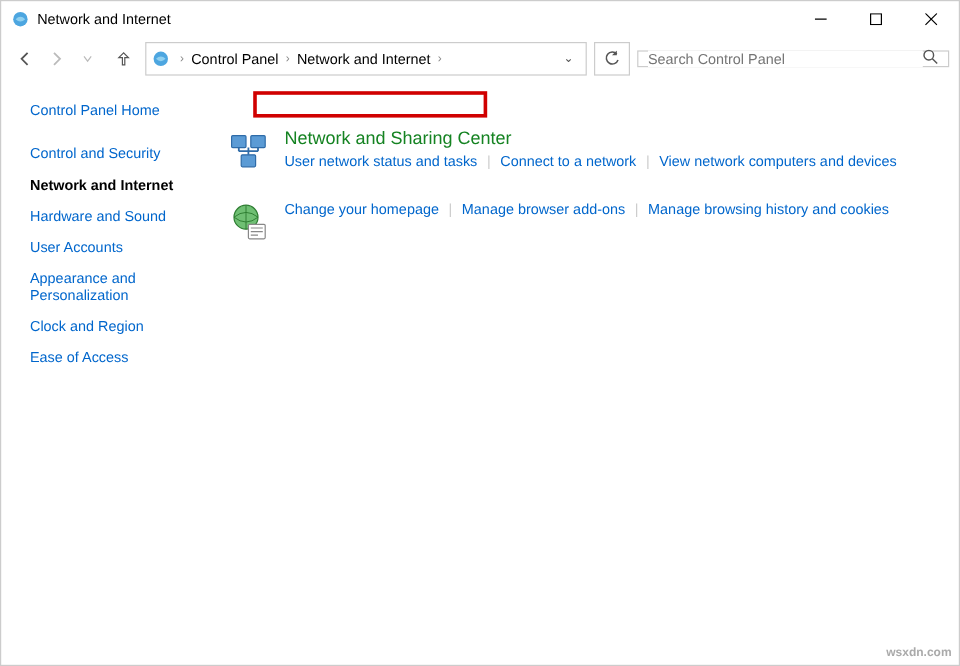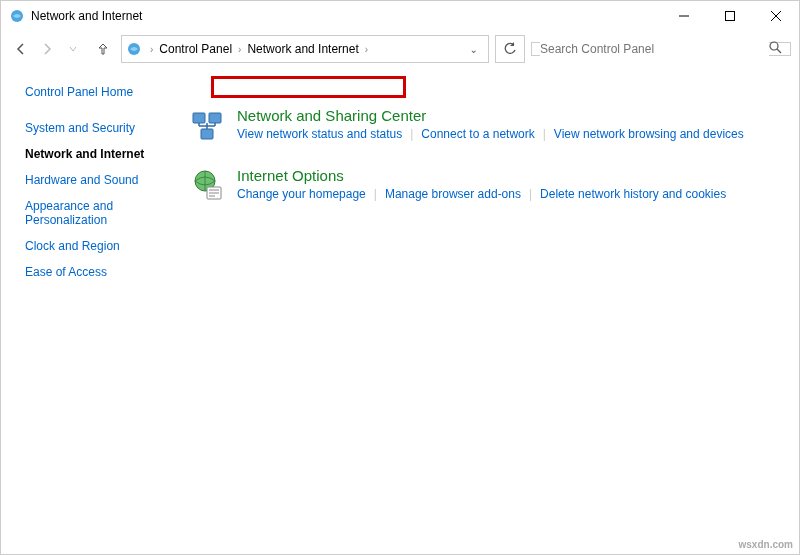--- a/index.html
+++ b/index.html
@@ -130,23 +130,24 @@
           <circle cx="5" cy="5" r="4" fill="none" stroke="#555" stroke-width="1.2"></circle>
           <line x1="8" y1="8" x2="12" y2="12" stroke="#555" stroke-width="1.2"></line>
         </svg>
     </span>
   </div>
 </div>
 
 <div class="content-area">
   <div class="sidebar">
     <a class="side-link home">Control Panel Home</a>
-    <a class="side-link">System and Security</a>
+    <a class="side-link">Control and Security</a>
     <a class="side-link active">Network and Internet</a>
     <a class="side-link">Hardware and Sound</a>
+    <a class="side-link">User Accounts</a>
     <a class="side-link">Appearance and Personalization</a>
     <a class="side-link">Clock and Region</a>
     <a class="side-link">Ease of Access</a>
   </div>
 
   <div class="main">
     <div class="category">
       <div class="cat-icon">
         <svg viewBox="0 0 32 32">
             <rect x="2" y="4" width="12" height="10" rx="1" fill="#5b9bd5" stroke="#2e6ba8"></rect>
@@ -154,49 +155,48 @@
             <rect x="10" y="20" width="12" height="10" rx="1" fill="#5b9bd5" stroke="#2e6ba8"></rect>
             <line x1="16" y1="14" x2="16" y2="20" stroke="#2e6ba8" stroke-width="1.5"></line>
             <line x1="8" y1="14" x2="8" y2="17" stroke="#2e6ba8" stroke-width="1.5"></line>
             <line x1="24" y1="14" x2="24" y2="17" stroke="#2e6ba8" stroke-width="1.5"></line>
             <line x1="8" y1="17" x2="24" y2="17" stroke="#2e6ba8" stroke-width="1.5"></line>
           </svg>
       </div>
       <div class="cat-body">
         <div class="cat-title">Network and Sharing Center</div>
         <div class="cat-links">
-          <span class="sub-link">View network status and status</span>
+          <span class="sub-link">User network status and tasks</span>
           <span class="link-sep">|</span>
           <span class="sub-link">Connect to a network</span>
           <span class="link-sep">|</span>
-          <span class="sub-link">View network browsing and devices</span>
+          <span class="sub-link">View network computers and devices</span>
         </div>
       </div>
     </div>
 
     <div class="category">
       <div class="cat-icon">
         <svg viewBox="0 0 32 32">
             <circle cx="14" cy="12" r="10" fill="#6fbf73" stroke="#2e7d32"></circle>
             <path d="M4 12 Q14 4 24 12 Q14 20 4 12" fill="none" stroke="#2e7d32" stroke-width="0.8"></path>
             <line x1="14" y1="2" x2="14" y2="22" stroke="#2e7d32" stroke-width="0.8"></line>
             <rect x="16" y="18" width="14" height="12" rx="1" fill="#fff" stroke="#888"></rect>
             <line x1="18" y1="21" x2="28" y2="21" stroke="#888"></line>
             <line x1="18" y1="24" x2="28" y2="24" stroke="#888"></line>
             <line x1="18" y1="27" x2="24" y2="27" stroke="#888"></line>
           </svg>
       </div>
       <div class="cat-body">
-        <div class="cat-title">Internet Options</div>
         <div class="cat-links">
           <span class="sub-link">Change your homepage</span>
           <span class="link-sep">|</span>
           <span class="sub-link">Manage browser add-ons</span>
           <span class="link-sep">|</span>
-          <span class="sub-link">Delete network history and cookies</span>
+          <span class="sub-link">Manage browsing history and cookies</span>
         </div>
       </div>
     </div>
   </div>
 </div>
 
 <div class="highlight-box"></div>
 
 <div class="watermark">wsxdn.com</div>
 

